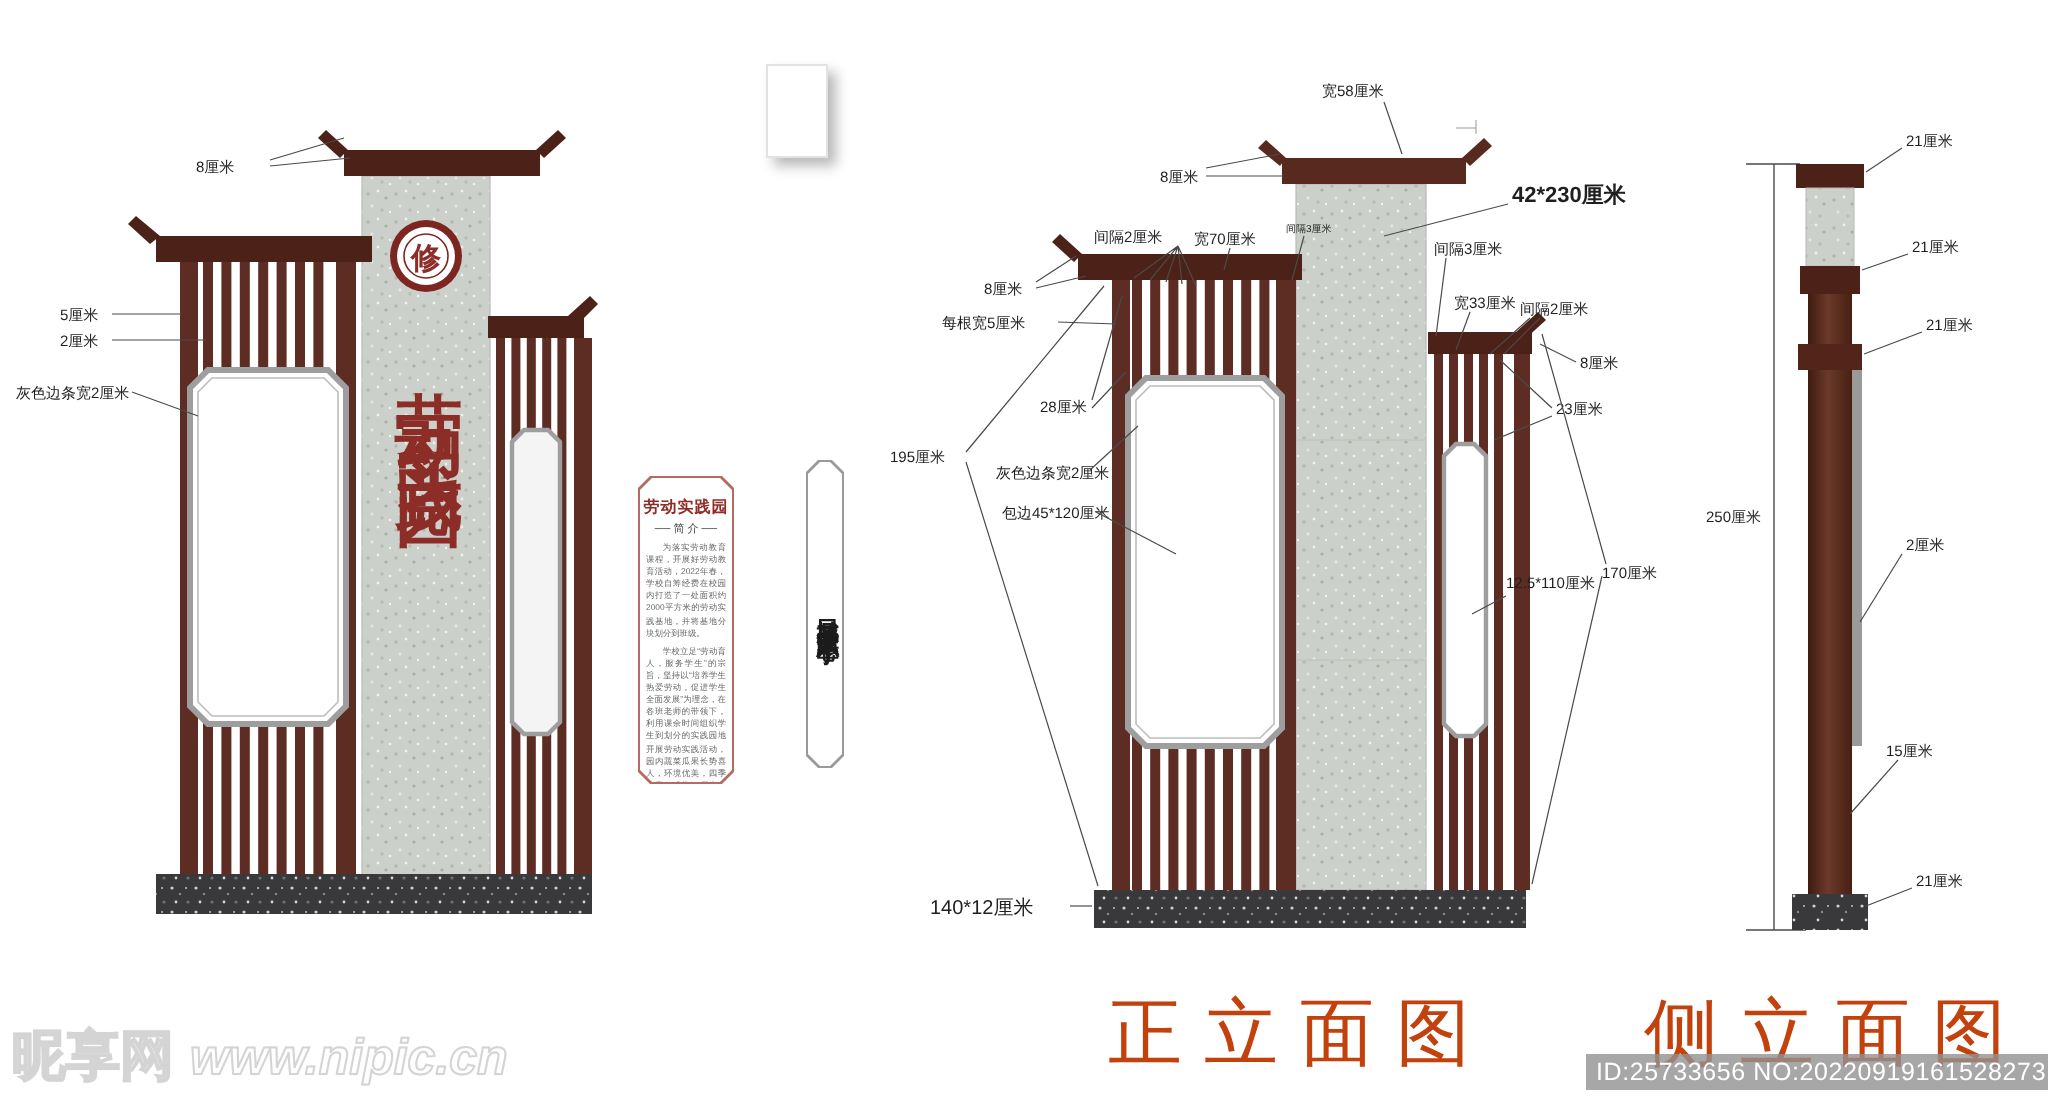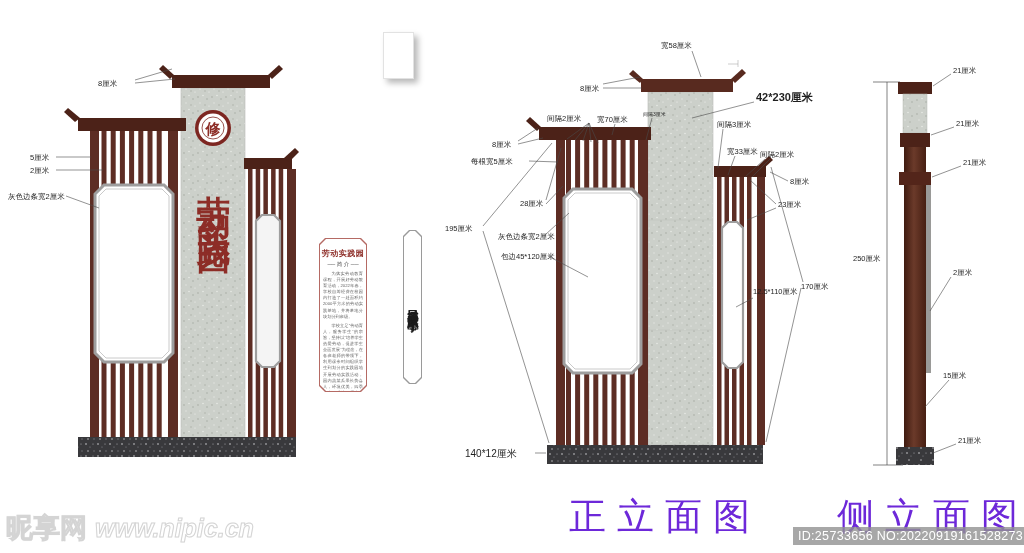--- a/index.html
+++ b/index.html
@@ -8,22 +8,22 @@
   .abs{position:absolute;}
   svg text{font-family:"Liberation Sans","DejaVu Sans",sans-serif;fill:#1f1f1f;}
   .dim{font-size:7.5px;}
   .dim-big{font-size:11px;font-weight:bold;}
   .dim-mid{font-size:10px;}
   .dim-tiny{font-size:5px;}
   .leader{stroke:#4a4a4a;stroke-width:0.6;fill:none;}
   .ticks{stroke:#4a4a4a;stroke-width:0.7;fill:none;}
 
   
-  .view-title{font-family:Liberation Serif, serif;font-size:37px;color:#6d28d9;
-              letter-spacing:11px;white-space:nowrap;margin-left:15px;}
+  .view-title{font-family:Liberation Serif, serif;font-size:37px;color:#c2410c;
+              letter-spacing:11px;white-space:nowrap;}
 
   
   .column-text{writing-mode:vertical-rl;text-orientation:upright;color:#8d2d27;
                font-family:"Liberation Serif","DejaVu Serif",serif;font-weight:bold;
                font-size:34px;letter-spacing:12px;line-height:1;}
 
   
   .cut-corner{clip-path:polygon(6px 0,calc(100% - 6px) 0,100% 6px,100% calc(100% - 6px),
               calc(100% - 6px) 100%,6px 100%,0 calc(100% - 6px),0 6px);}
   .intro-outer{width:48px;height:154px;background:#b56a64;}

